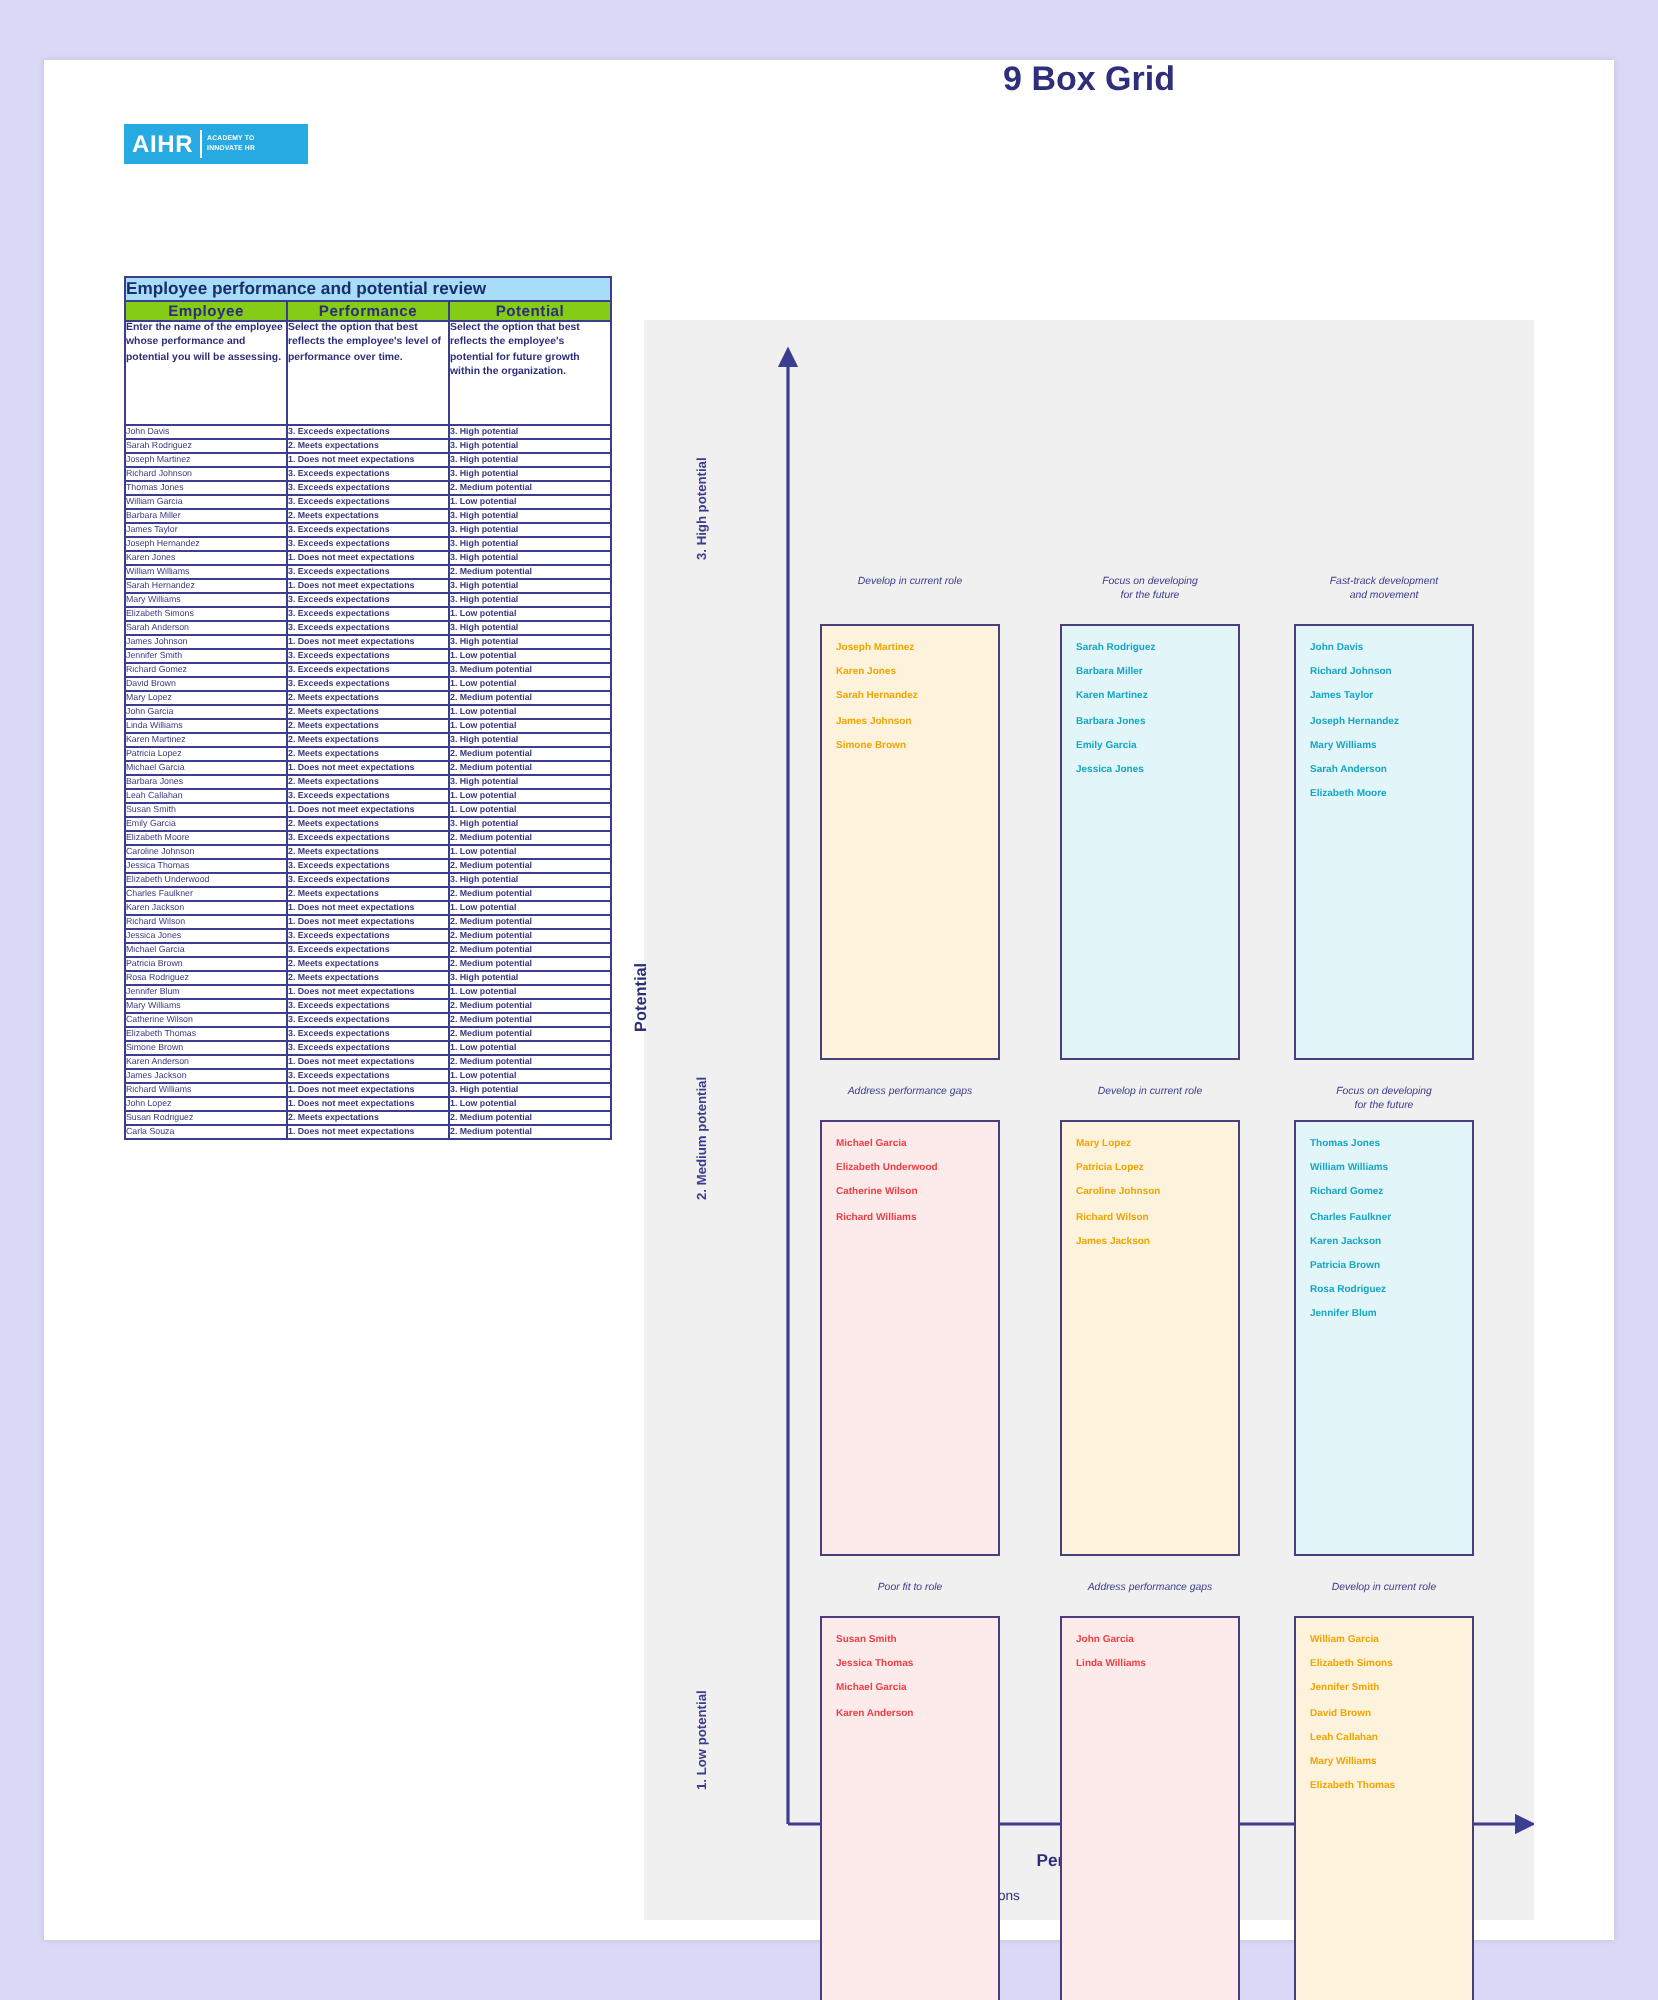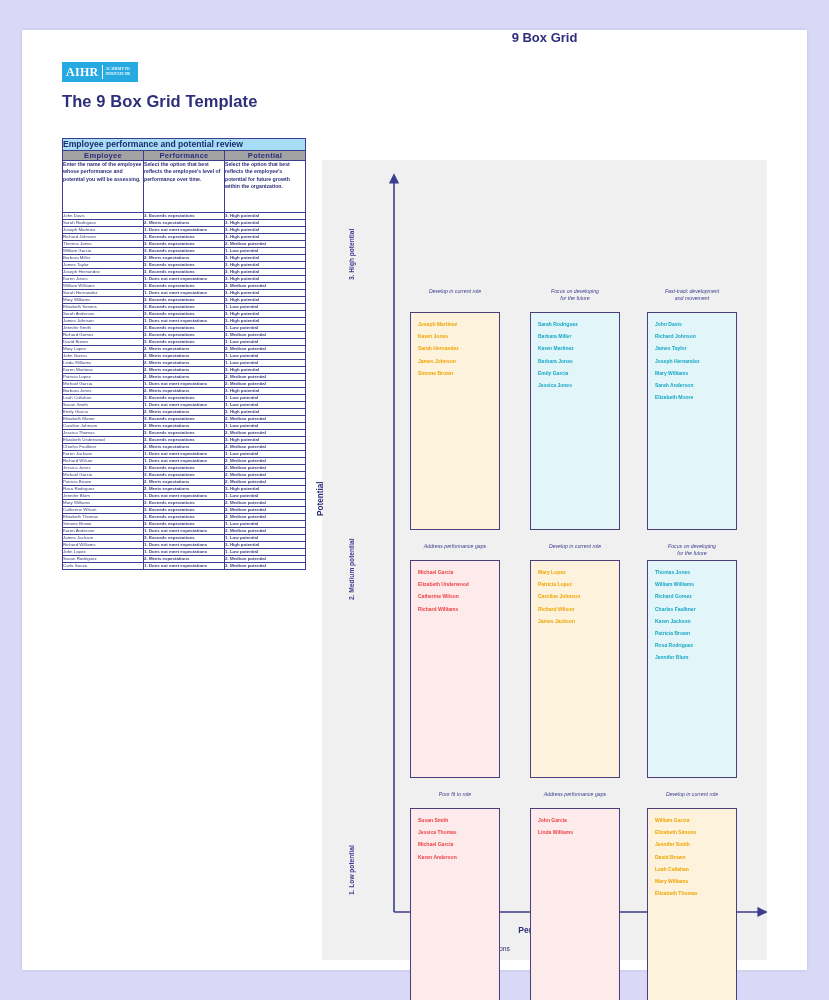--- a/index.html
+++ b/index.html
@@ -12,23 +12,23 @@
   #page {
     position: absolute;
     left: 22px; top: 30px;
     width: 785px; height: 940px;
     background: #ffffff;
     box-shadow: 0 0 3px rgba(0,0,0,0.12);
   }
   
   #logo {
     position: absolute; left: 40px; top: 32px;
-    width: 76px; height: 20px;
+    width: 92px; height: 20px;
     background: #27aae1;
-    display: flex; align-items: center; font-family: Liberation Serif, serif;
+    display: flex; align-items: center;
   }
   #logo .aihr {
     color: #fff; font-weight: bold; font-size: 12px;
     letter-spacing: .3px; padding-left: 4px;
   }
   #logo .divider { width: 1px; height: 14px; background: #fff; margin: 0 3px; }
   #logo .tag {
     color: #fff; font-size: 3.4px; line-height: 4.6px;
     font-weight: bold; letter-spacing: .1px;
   }
@@ -39,21 +39,21 @@
   }
   
   #table-wrap { position: absolute; left: 40px; top: 108px; width: 244px; }
   table.tbl { border-collapse: collapse; width: 244px; table-layout: fixed; }
   table.tbl td, table.tbl th { border: 0.8px solid #3d3d8f; padding: 0; }
   .banner {
     background: #a7ddf7; color: #1c2d6b; font-weight: bold;
     font-size: 8.6px; text-align: left; padding: 5px 6px; line-height: 11px;
   }
   .colhead {
-    background: #a3a3a3; color: #2e2e7a; font-weight: bold;
+    background: #84cc16; color: #2e2e7a; font-weight: bold;
     font-size: 7.6px; text-align: center; padding: 5px 2px;
     letter-spacing: .25px;
   }
   .instr {
     color: #2e2e7a; font-size: 5.2px; line-height: 7.4px;
     font-weight: bold; padding: 6px 5px; vertical-align: top; height: 52px;
   }
   .cell {
     color: #3a3a7d; font-size: 4.4px; line-height: 6px;
     padding: 2.6px 4px; white-space: nowrap; overflow: hidden;
@@ -63,21 +63,21 @@
   .c-perf { width: 88px; }
   .c-pot { width: 78px; }
   
   #panel {
     position: absolute; left: 300px; top: 130px;
     width: 445px; height: 800px;
     background: #f0f0f0;
   }
   #grid-title {
     position: absolute; left: 300px; top: 0; width: 445px;
-    text-align: center; font-size: 13px; font-weight: bold;
+    text-align: center; font-size: 17px; font-weight: bold;
     color: #2e2e7a;
   }
   #axis-y-label {
     position: absolute; left: -6px; top: 356px;
     transform: rotate(-90deg); transform-origin: left top;
     font-size: 8.2px; font-weight: bold; color: #2e2e7a;
     white-space: nowrap;
   }
   .ytick {
     position: absolute; left: 26px;
@@ -122,21 +122,20 @@
 
   <div id="logo">
     <span class="aihr">AIHR</span>
     <span class="divider"></span>
     <span class="tag">
       <span>ACADEMY TO</span><br>
       <span>INNOVATE HR</span>
     </span>
   </div>
 
-  <div id="title">The 9 Box Grid Template</div>
 
   <div id="table-wrap">
     <table class="tbl">
       <tbody id="tbody-root">
         <tr>
           <td class="banner" colspan="3">Employee performance and potential review</td>
         </tr>
         <tr>
           <td class="colhead c-emp">Employee</td>
           <td class="colhead c-perf">Performance</td>

